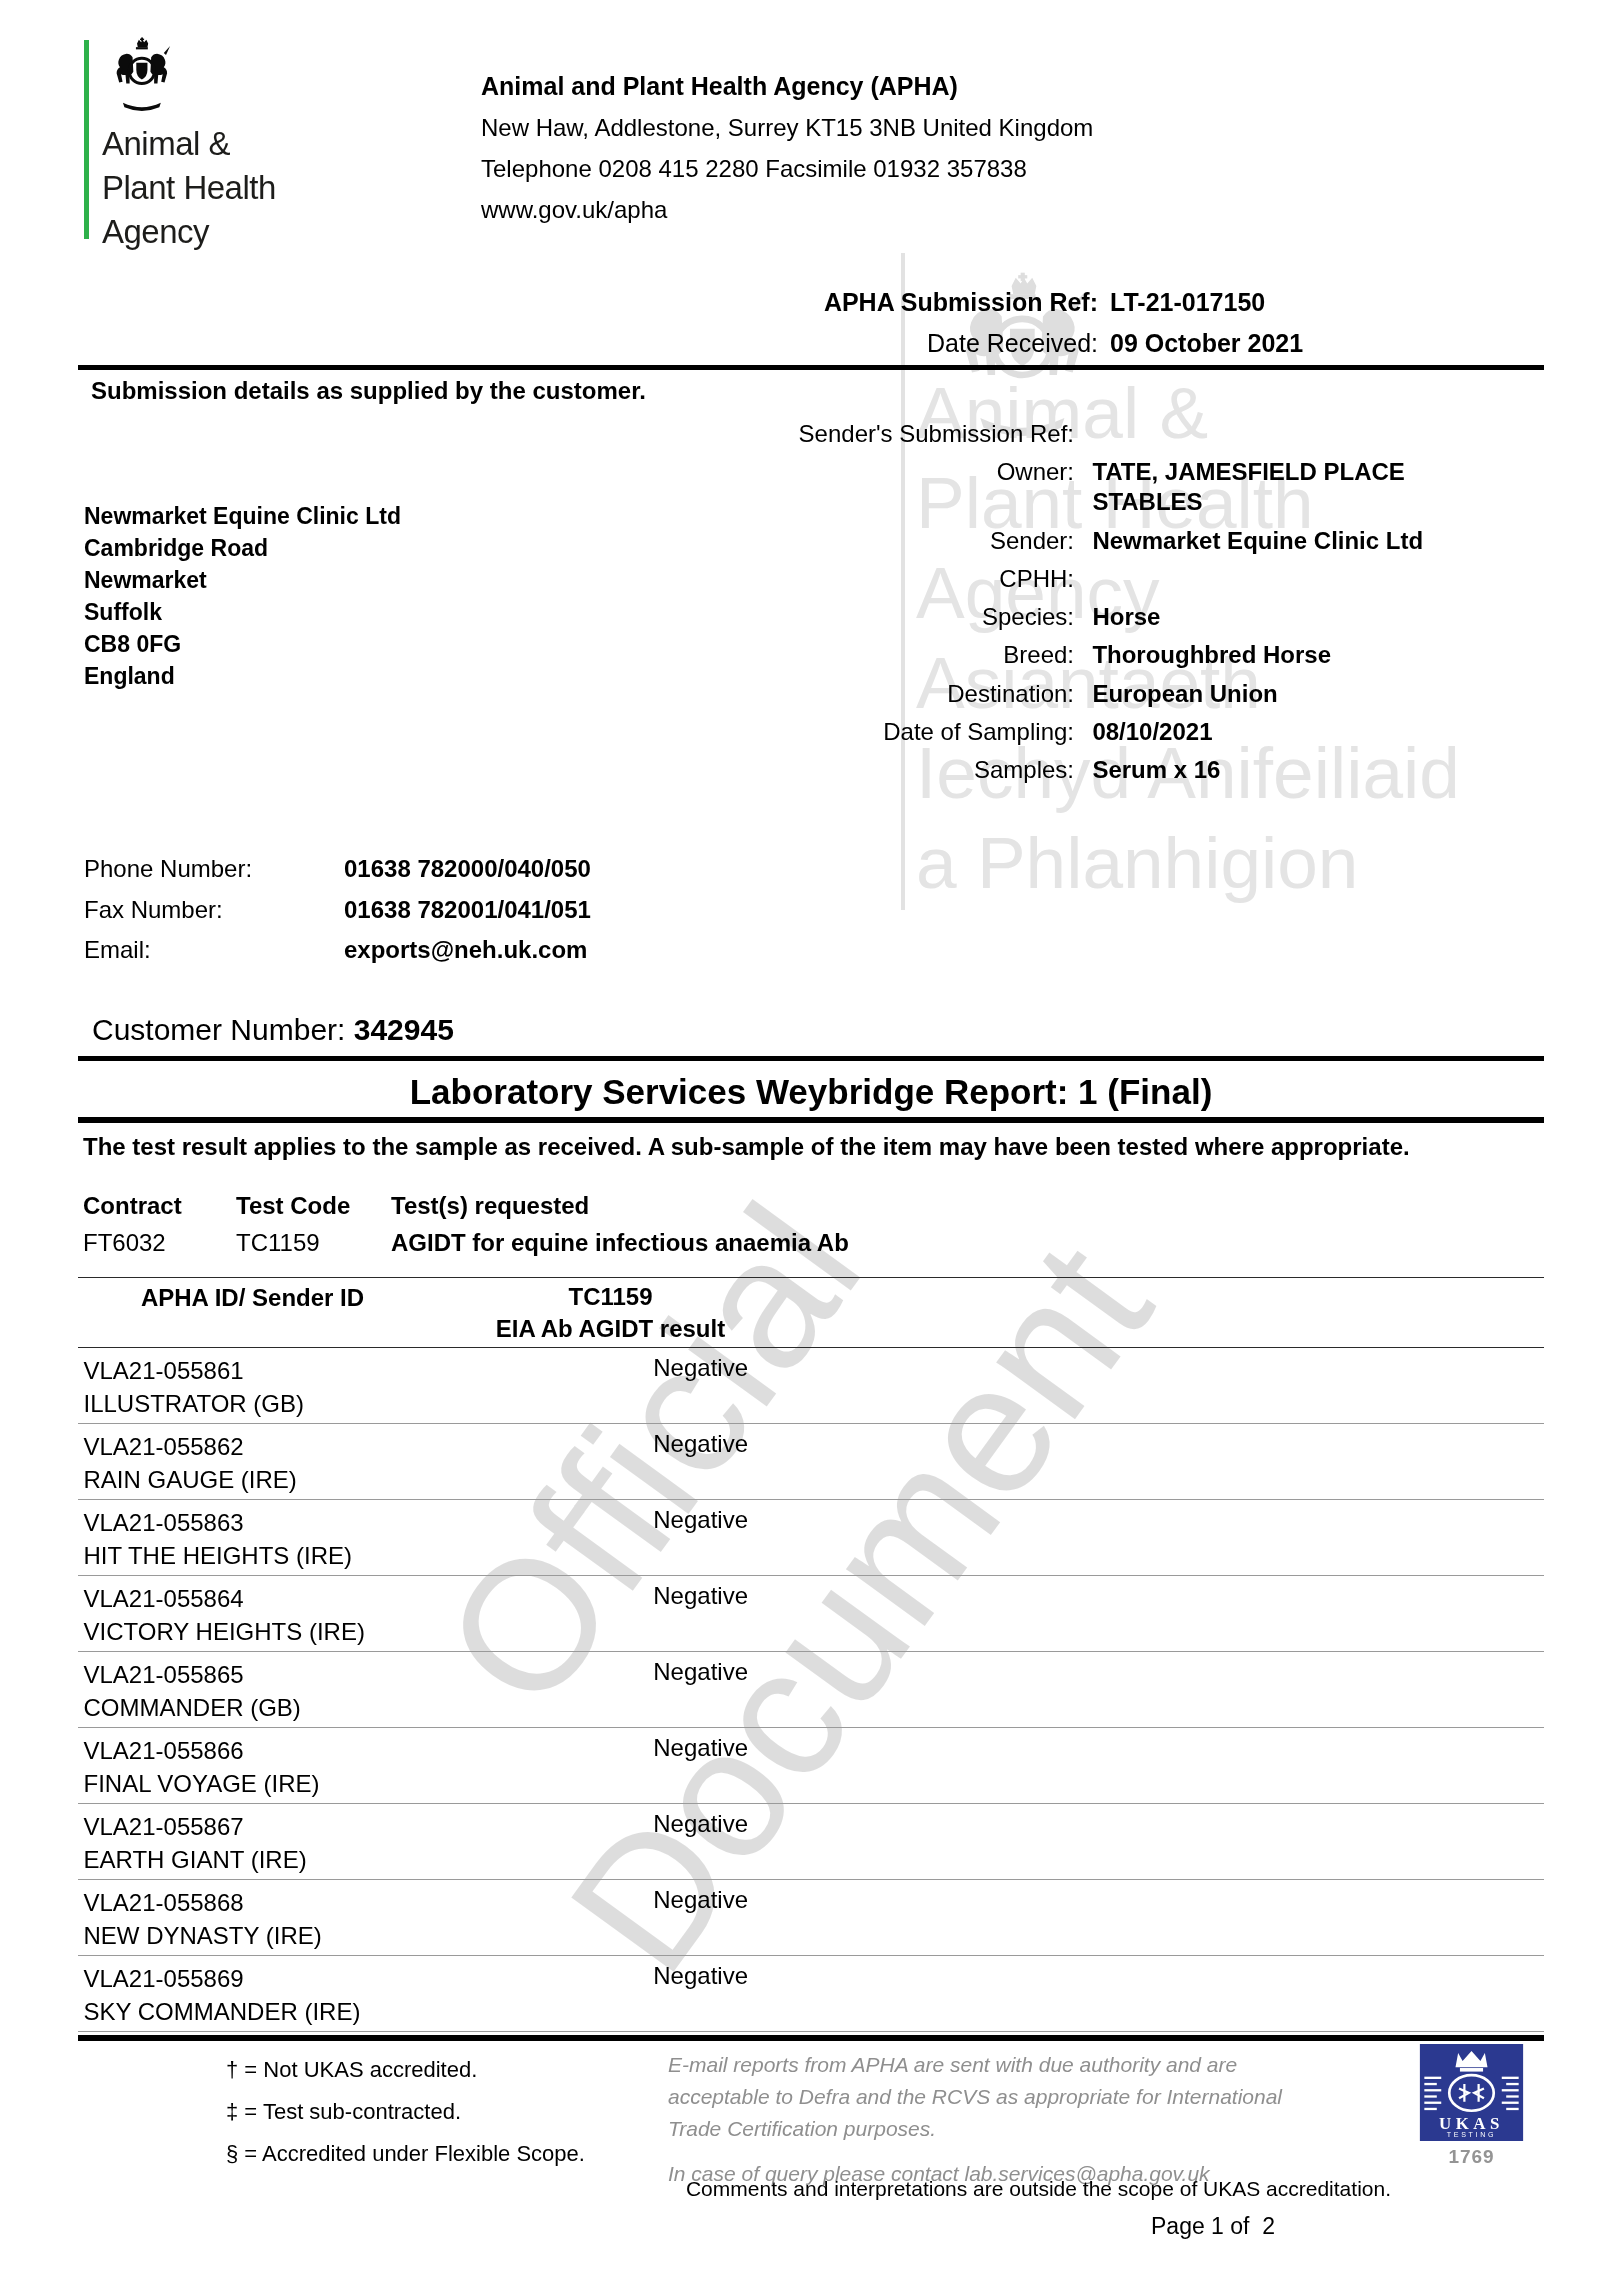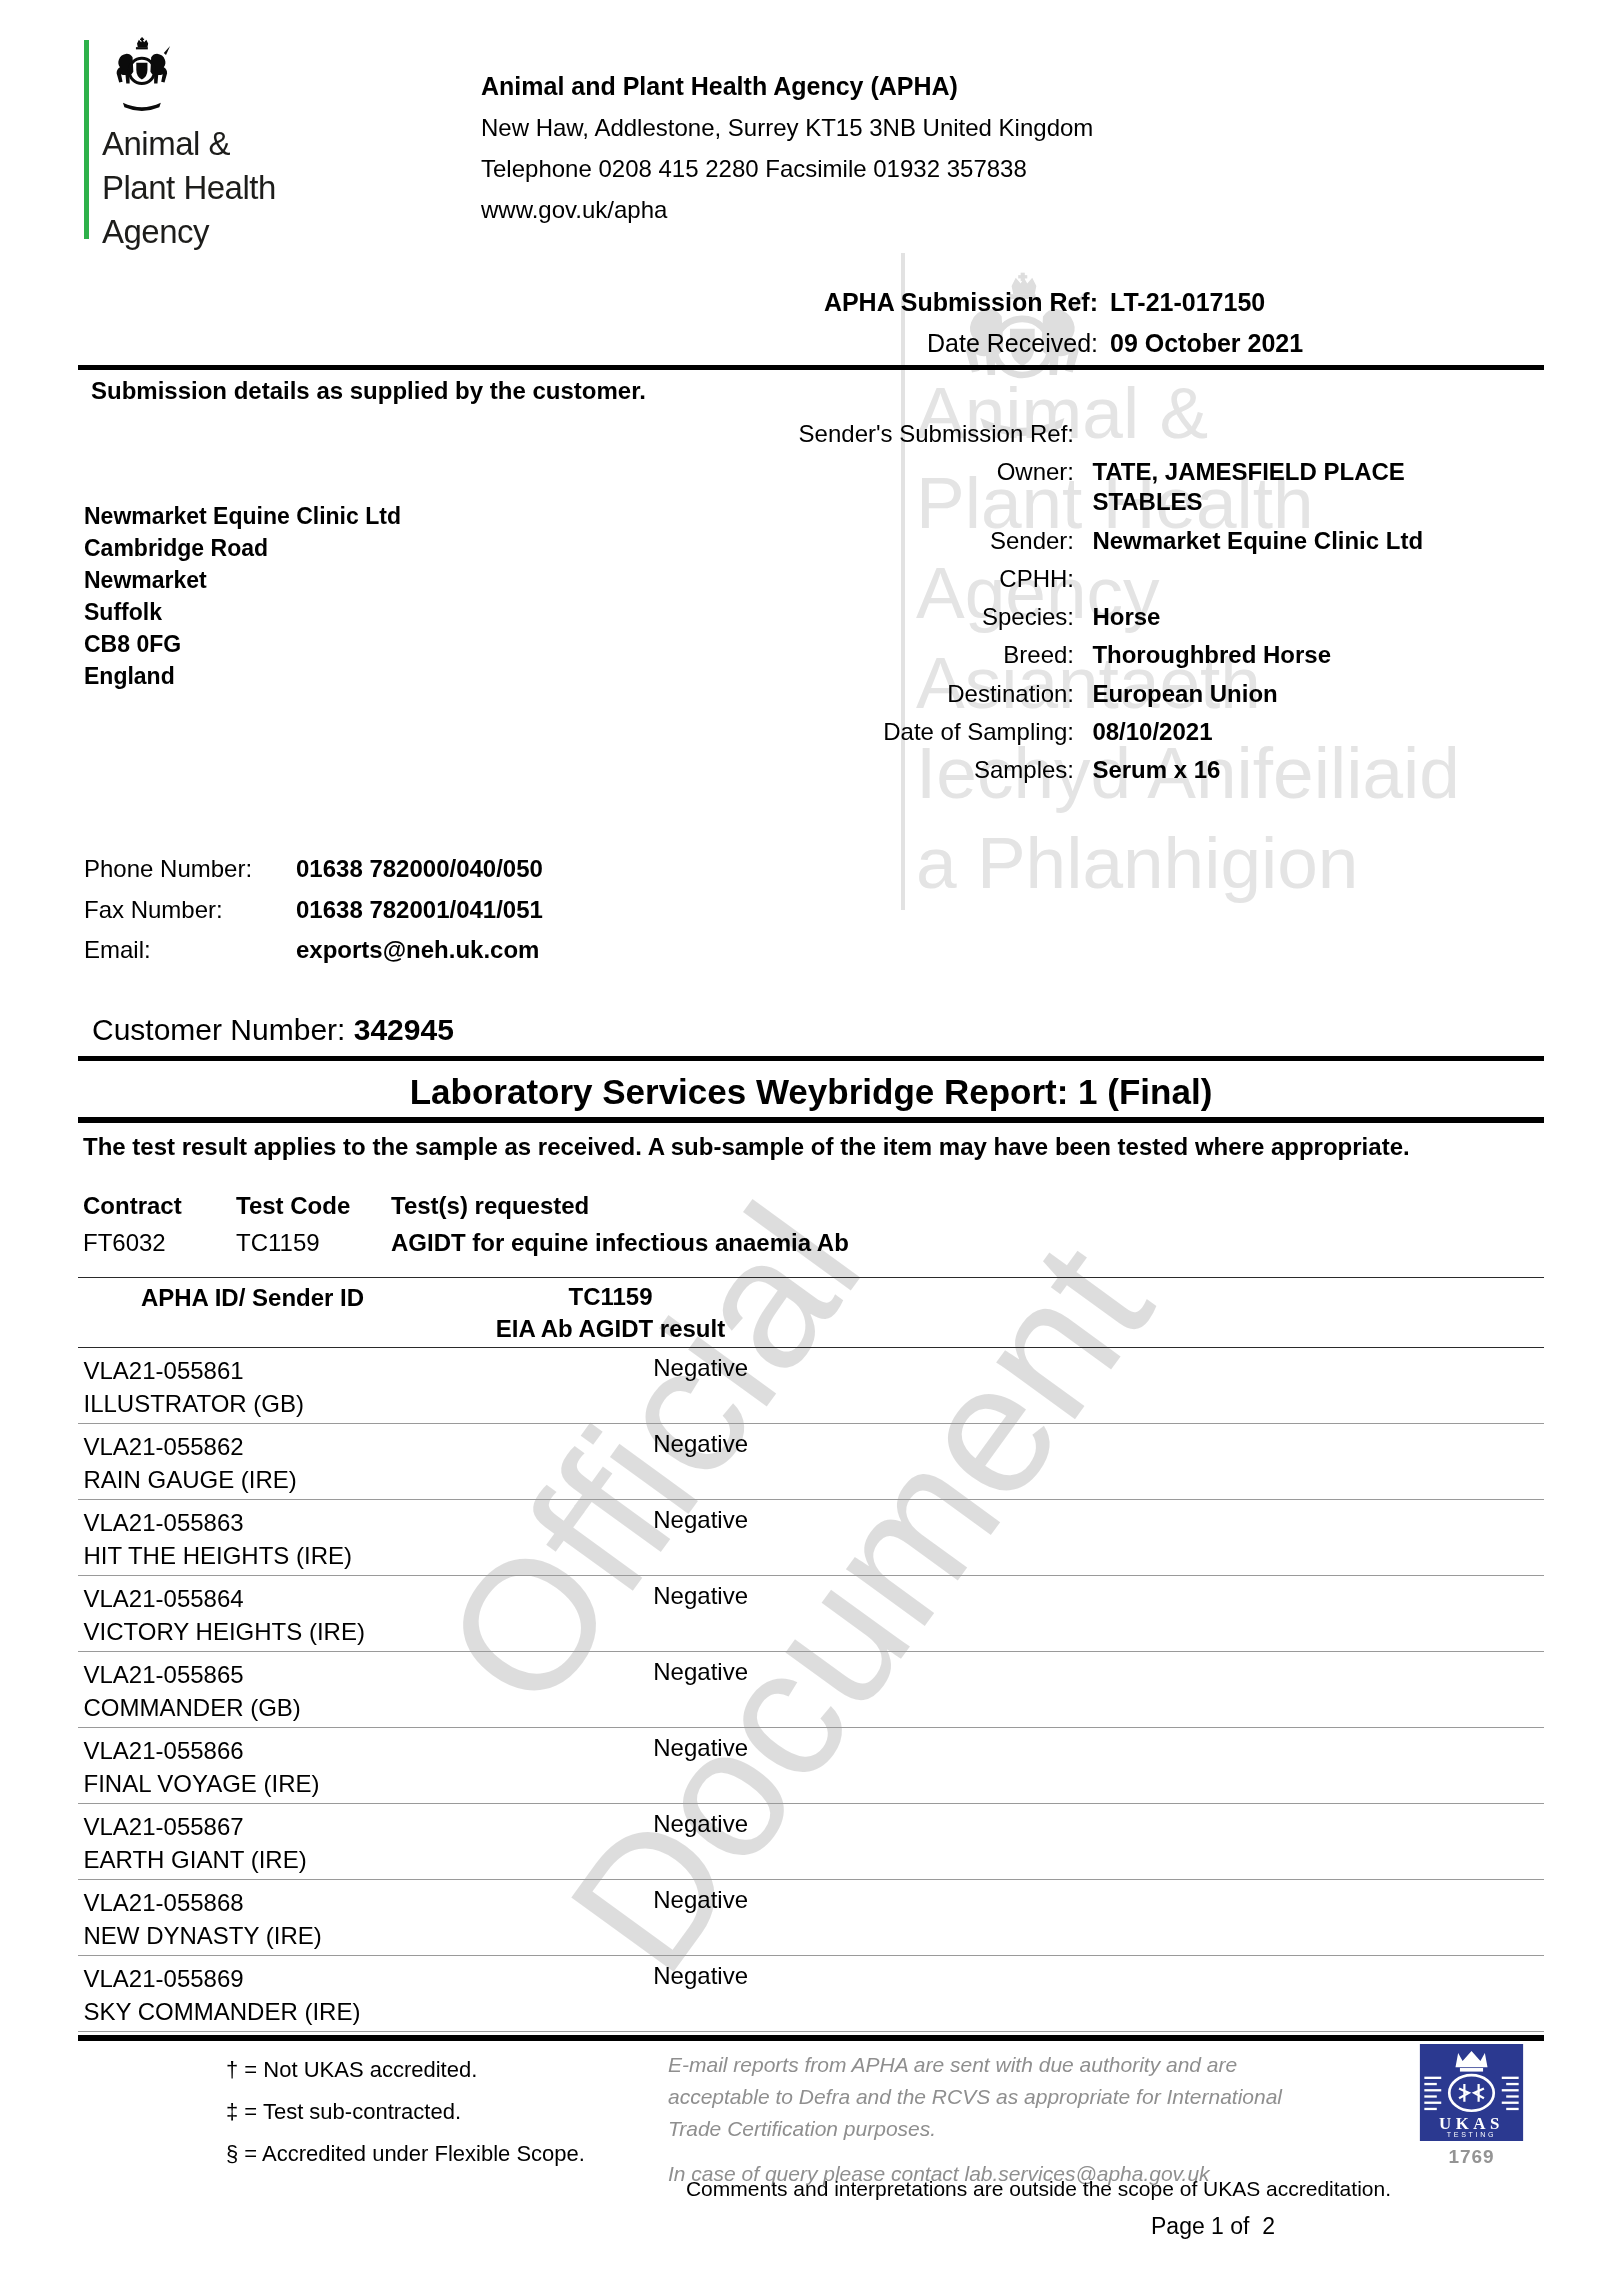--- a/index.html
+++ b/index.html
@@ -35,21 +35,21 @@
   .sub-ref-value{left:1110px;font-size:25px;}
   .hr{left:78px;width:1466px;background:#000;}
   
   .section-title{left:91px;top:377px;font-size:24px;}
   .details-block{left:771px;top:419px;width:776px;font-size:24px;}
   .detail-row{display:flex;margin-bottom:8.3px;min-height:30px;line-height:30px;}
   .detail-label{width:303px;text-align:right;flex:none;}
   .detail-value{margin-left:18.4px;width:459px;font-weight:bold;white-space:pre-line;}
   .customer-address{left:84px;top:500px;font-size:23px;line-height:32px;font-weight:bold;}
   .contact-block{left:84px;top:855px;font-size:24px;}
-  .contact-row{display:flex;margin-bottom:13px;line-height:27.5px;}
+  .contact-row{display:flex;margin-bottom:13px;line-height:27.5px;gap:48px;}
   .contact-label{width:212px;flex:none;}
   .contact-value{font-weight:bold;}
   .customer-number{left:92px;top:1008px;font-size:30px;line-height:28.5px;display:flex;margin-top:8px;}
   .customer-number .val{font-weight:bold;margin-left:8.3px;}
   
   .report-title{left:0;top:1072px;width:1622px;text-align:center;font-size:35px;}
   .disclaimer{left:83px;top:1133px;width:1451px;font-size:24px;line-height:28.5px;}
   .contract-head,.contract-vals{top:1192px;font-size:24px;}
   .c-contract{left:83px;}
   .c-testcode{left:236px;}

